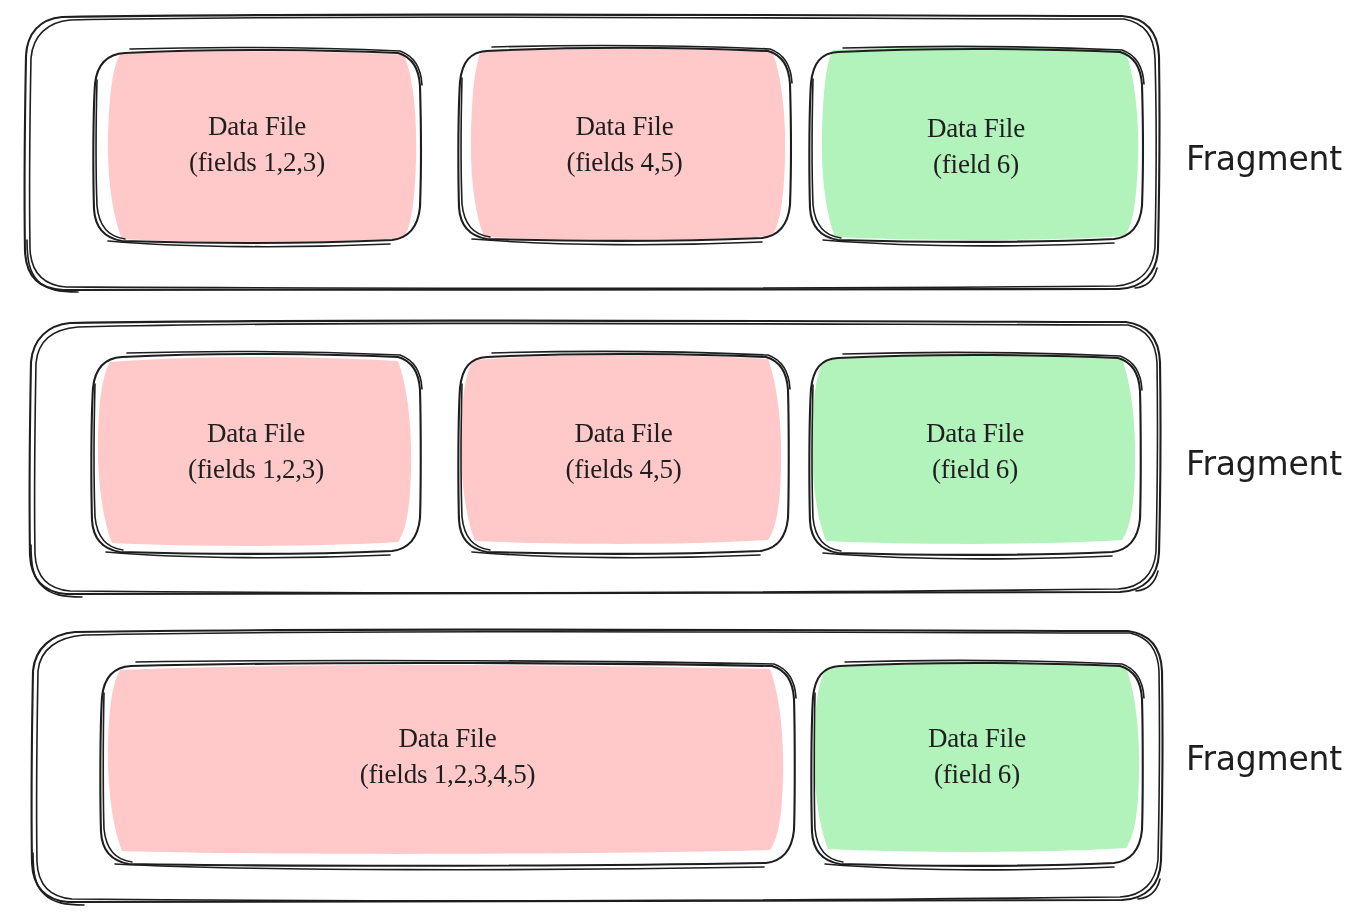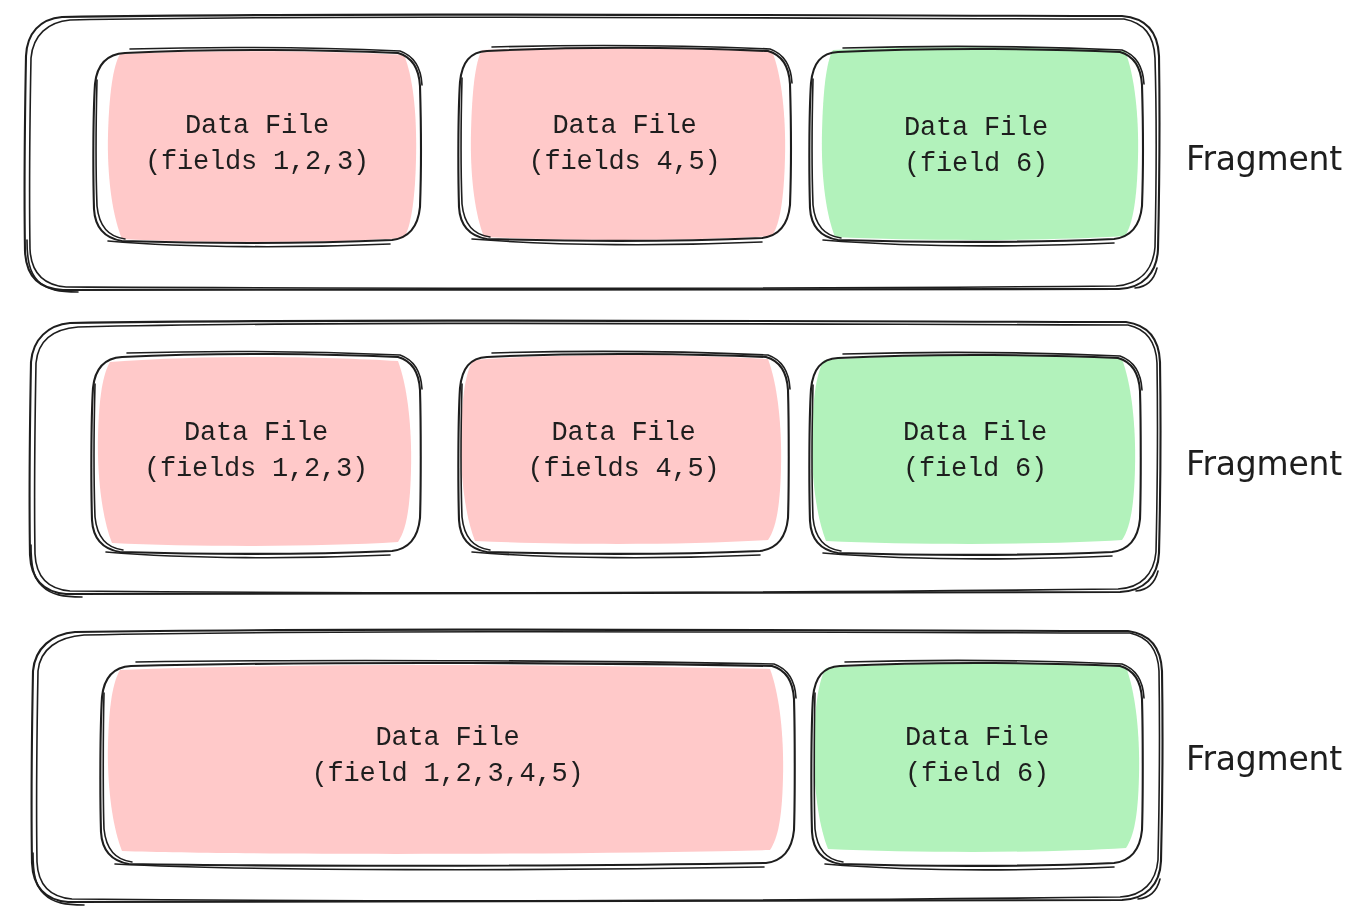--- a/index.html
+++ b/index.html
@@ -31,21 +31,21 @@
     height: 921px;
     overflow: visible;
     pointer-events: none;
   }
 
   
   .node-label {
     position: absolute;
     text-align: center;
     color: #1e1e1e;
-    font-family: Liberation Mono, monospace;
+    font-family: Liberation Serif, serif;
     font-size: 27px;
     line-height: 36px;
     letter-spacing: -0.2px;
     white-space: nowrap;
     pointer-events: auto;
   }
   .node-label .l1 { display: block; }
   .node-label .l2 { display: block; }
 
   .fragment-label {
@@ -239,21 +239,21 @@
     <span class="l2">(fields 4,5)</span>
   </div>
   <div class="node-label" style="left:810px; top:415px; width:330px;">
     <span class="l1">Data File</span>
     <span class="l2">(field 6)</span>
   </div>
   <div class="fragment-label" style="left:1186px; top:447px;">Fragment</div>
 
   <div class="node-label" style="left:101px; top:720px; width:693px;">
     <span class="l1">Data File</span>
-    <span class="l2">(field 1,2,3,4,5)</span>
+    <span class="l2">(fields 1,2,3,4,5)</span>
   </div>
   <div class="node-label" style="left:812px; top:720px; width:330px;">
     <span class="l1">Data File</span>
     <span class="l2">(field 6)</span>
   </div>
   <div class="fragment-label" style="left:1186px; top:742px;">Fragment</div>
 
 </div>
 
 </body></html>

